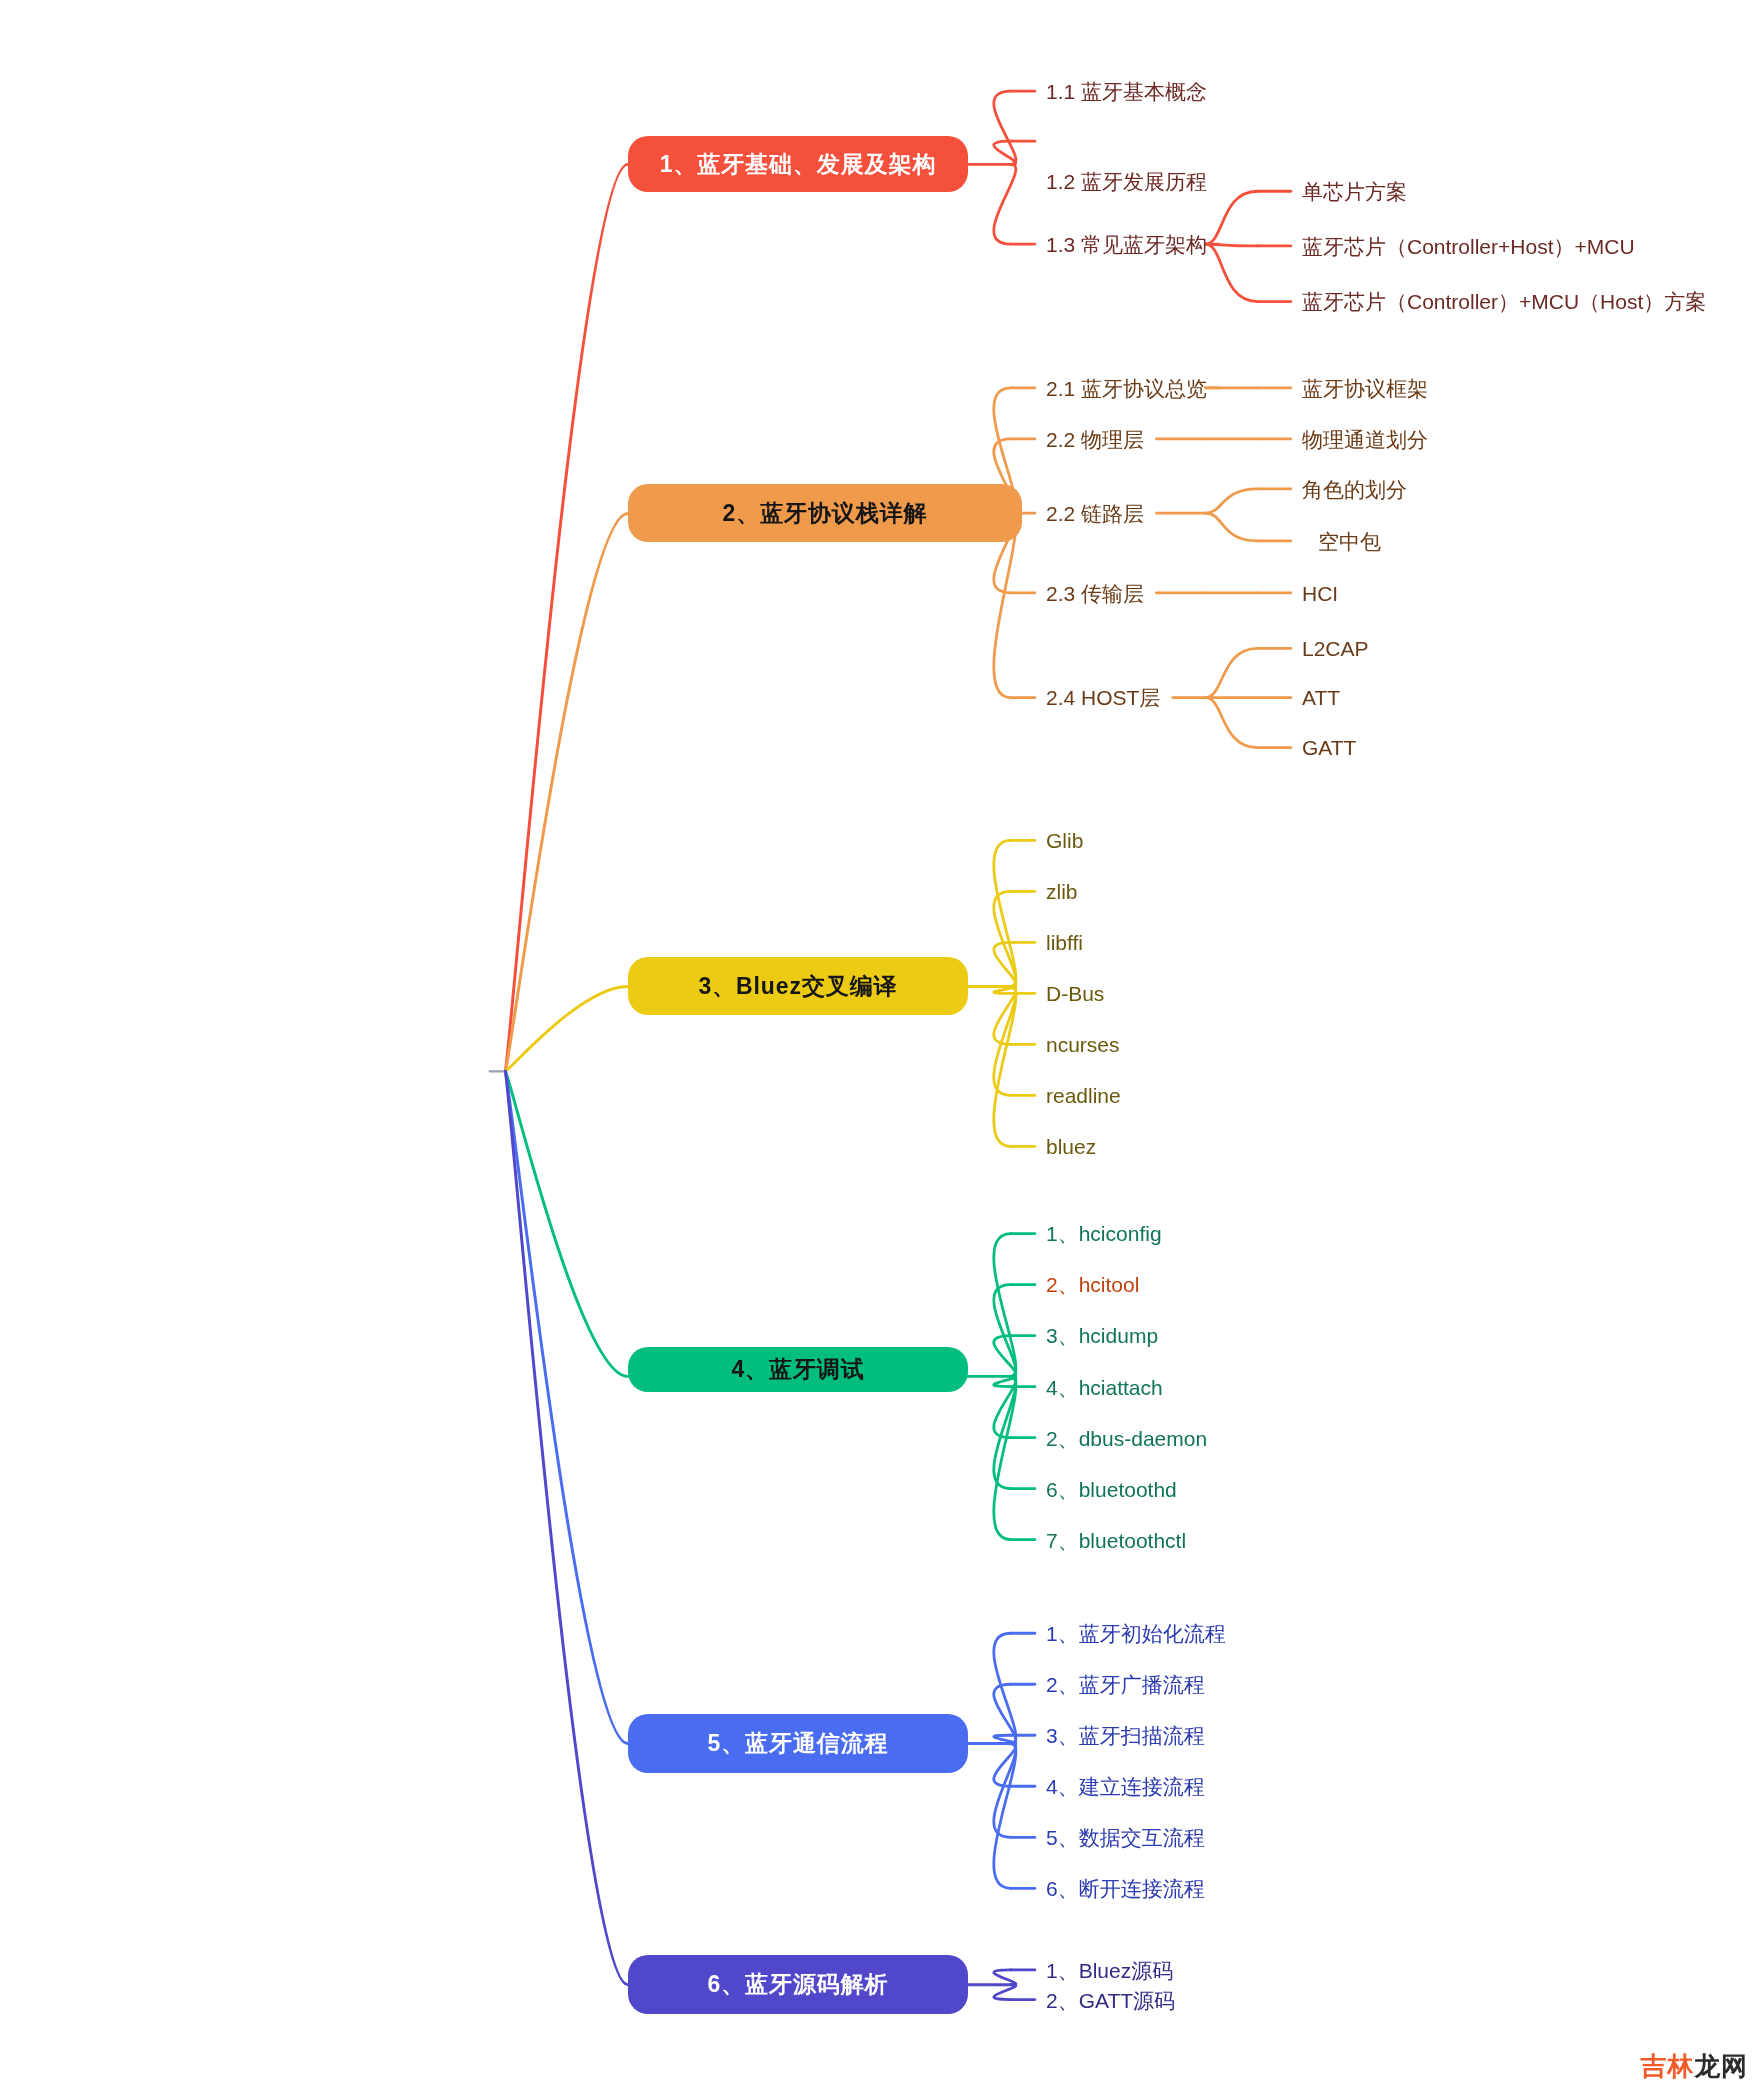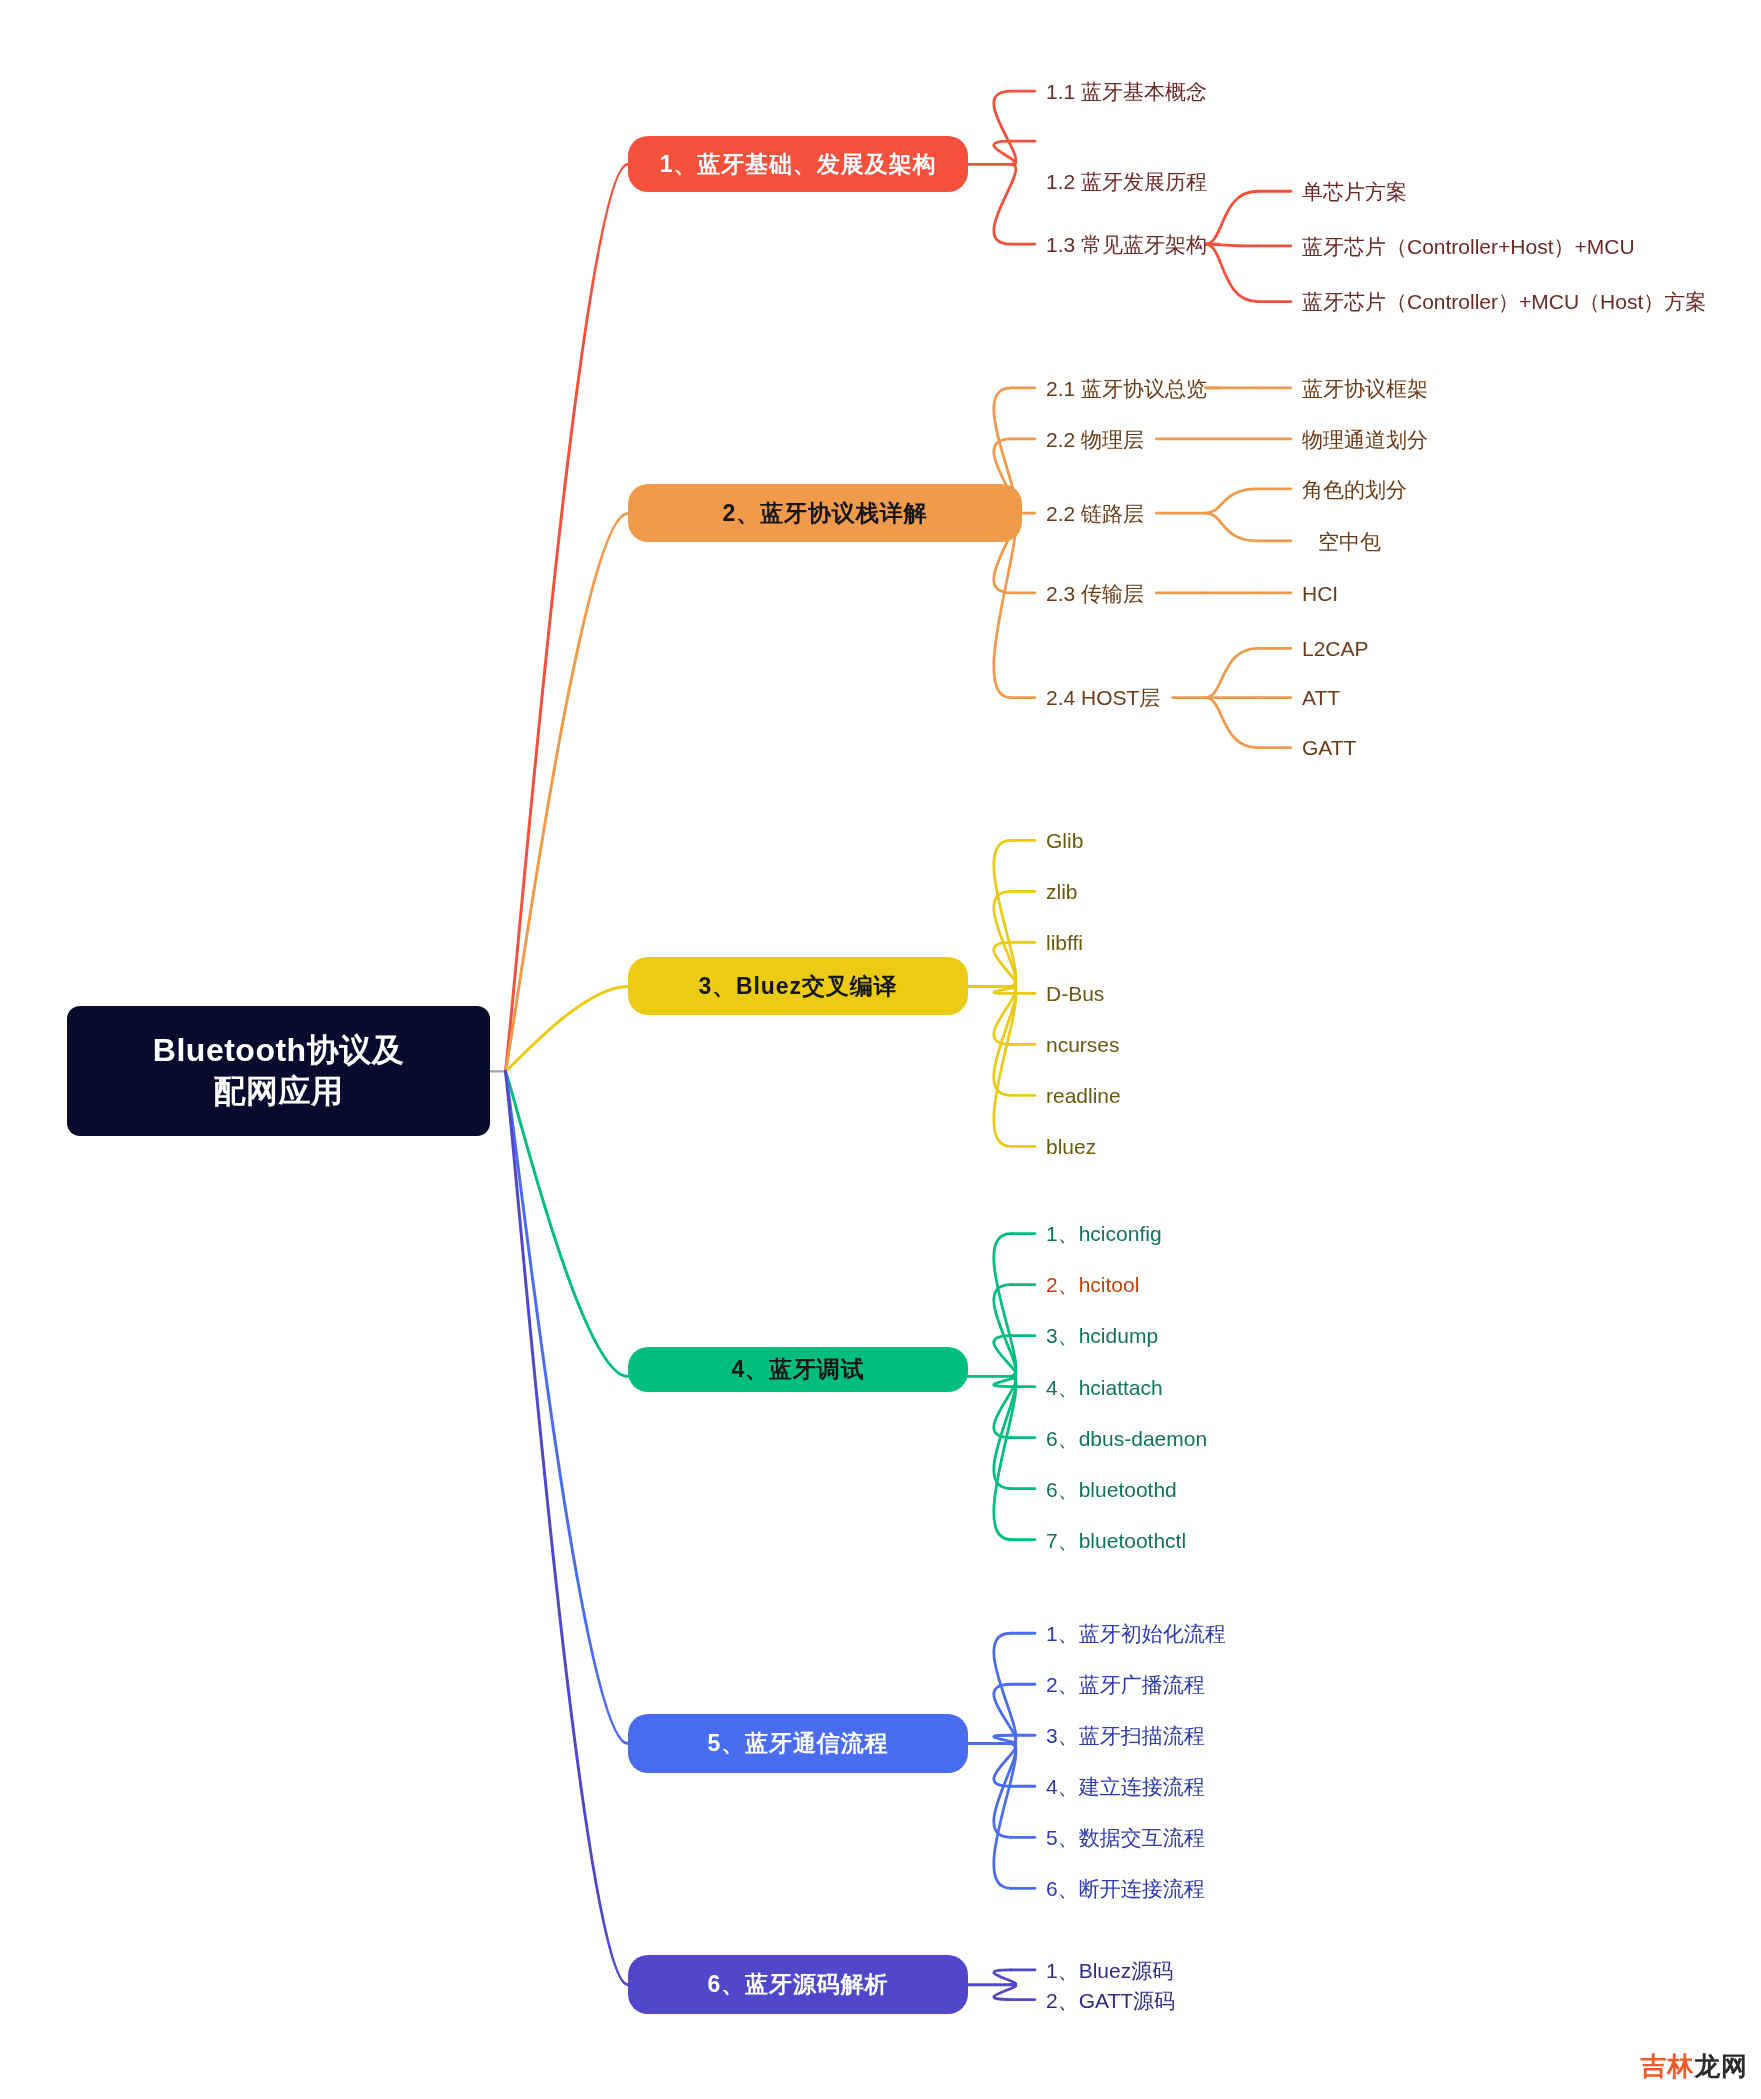--- a/index.html
+++ b/index.html
@@ -130,26 +130,20 @@
       <path d="M 1090 1880 C 1116 1880 1038 2036 1090 2036" stroke="#4A6CF0" stroke-width="3" fill="none" stroke-linecap="round"></path>
       <path d="M 1090 2036 L 1116 2036" stroke="#4A6CF0" stroke-width="3" fill="none" stroke-linecap="round"></path>
       <path d="M 545 1155 C 553 1204.25 626.84 2140 677 2140" stroke="#5147CB" stroke-width="3.2" fill="none" stroke-linecap="round"></path>
       <path d="M 1044 2140 L 1090 2140" stroke="#5147CB" stroke-width="3.2" fill="none" stroke-linecap="round"></path>
       <path d="M 1090 2140 C 1116 2140 1038 2124 1090 2124" stroke="#5147CB" stroke-width="3" fill="none" stroke-linecap="round"></path>
       <path d="M 1090 2124 L 1116 2124" stroke="#5147CB" stroke-width="3" fill="none" stroke-linecap="round"></path>
       <path d="M 1090 2140 C 1116 2140 1038 2156 1090 2156" stroke="#5147CB" stroke-width="3" fill="none" stroke-linecap="round"></path>
       <path d="M 1090 2156 L 1116 2156" stroke="#5147CB" stroke-width="3" fill="none" stroke-linecap="round"></path>
     </svg>
 
-  <div class="node root-node" id="root-node" style="left: 67px; top: 1006px; width: 423px; height: 130px; background: rgb(8, 10, 46); color: rgb(255, 255, 255);">
-    <span>
-      <span>Bluetooth协议及</span><br>
-      <span>配网应用</span>
-    </span>
-  </div>
 
   <div id="nodes-layer">
       <div class="node l1 light-text" style="left: 628px; top: 136px; width: 340px; height: 56px; background: rgb(244, 80, 60); color: rgb(255, 255, 255);">
         <span>1、蓝牙基础、发展及架构</span>
       </div>
       <div class="leaf l2" style="left: 1046px; top: 81px; color: rgb(107, 42, 38);"><span>1.1 蓝牙基本概念</span></div>
       <div class="leaf l2" style="left: 1046px; top: 131px; color: rgb(107, 42, 38); margin-top: 40px;"><span>1.2 蓝牙发展历程</span></div>
       <div class="leaf l2" style="left: 1046px; top: 234px; color: rgb(107, 42, 38);"><span>1.3 常见蓝牙架构</span></div>
       <div class="leaf l3" style="left: 1302px; top: 181px; color: rgb(107, 42, 38);"><span>单芯片方案</span></div>
       <div class="leaf l3" style="left: 1302px; top: 236px; color: rgb(107, 42, 38);"><span>蓝牙芯片（Controller+Host）+MCU</span></div>
@@ -180,21 +174,21 @@
       <div class="leaf l2" style="left: 1046px; top: 1034px; color: rgb(107, 90, 14);"><span>ncurses</span></div>
       <div class="leaf l2" style="left: 1046px; top: 1085px; color: rgb(107, 90, 14);"><span>readline</span></div>
       <div class="leaf l2" style="left: 1046px; top: 1136px; color: rgb(107, 90, 14); text-align: center;"><span>bluez</span></div>
       <div class="node l1 dark-text" style="left: 628px; top: 1347px; width: 340px; height: 45px; background: rgb(1, 190, 126); color: rgb(22, 22, 22);">
         <span>4、蓝牙调试</span>
       </div>
       <div class="leaf l2" style="left: 1046px; top: 1223px; color: rgb(16, 116, 90);"><span>1、hciconfig</span></div>
       <div class="leaf l2" style="left: 1046px; top: 1274px; color: #c2410c;"><span>2、hcitool</span></div>
       <div class="leaf l2" style="left: 1046px; top: 1325px; color: rgb(16, 116, 90);"><span>3、hcidump</span></div>
       <div class="leaf l2" style="left: 1046px; top: 1377px; color: rgb(16, 116, 90);"><span>4、hciattach</span></div>
-      <div class="leaf l2" style="left: 1046px; top: 1428px; color: rgb(16, 116, 90);"><span>6、dbus-daemon</span></div>
+      <div class="leaf l2" style="left: 1046px; top: 1428px; color: rgb(16, 116, 90);"><span>2、dbus-daemon</span></div>
       <div class="leaf l2" style="left: 1046px; top: 1479px; color: rgb(16, 116, 90);"><span>6、bluetoothd</span></div>
       <div class="leaf l2" style="left: 1046px; top: 1530px; color: rgb(16, 116, 90);"><span>7、bluetoothctl</span></div>
       <div class="node l1 light-text" style="left: 628px; top: 1714px; width: 340px; height: 59px; background: rgb(74, 108, 240); color: rgb(255, 255, 255);">
         <span>5、蓝牙通信流程</span>
       </div>
       <div class="leaf l2" style="left: 1046px; top: 1623px; color: rgb(44, 59, 176);"><span>1、蓝牙初始化流程</span></div>
       <div class="leaf l2" style="left: 1046px; top: 1674px; color: rgb(44, 59, 176);"><span>2、蓝牙广播流程</span></div>
       <div class="leaf l2" style="left: 1046px; top: 1725px; color: rgb(44, 59, 176);"><span>3、蓝牙扫描流程</span></div>
       <div class="leaf l2" style="left: 1046px; top: 1776px; color: rgb(44, 59, 176);"><span>4、建立连接流程</span></div>
       <div class="leaf l2" style="left: 1046px; top: 1827px; color: rgb(44, 59, 176);"><span>5、数据交互流程</span></div>

